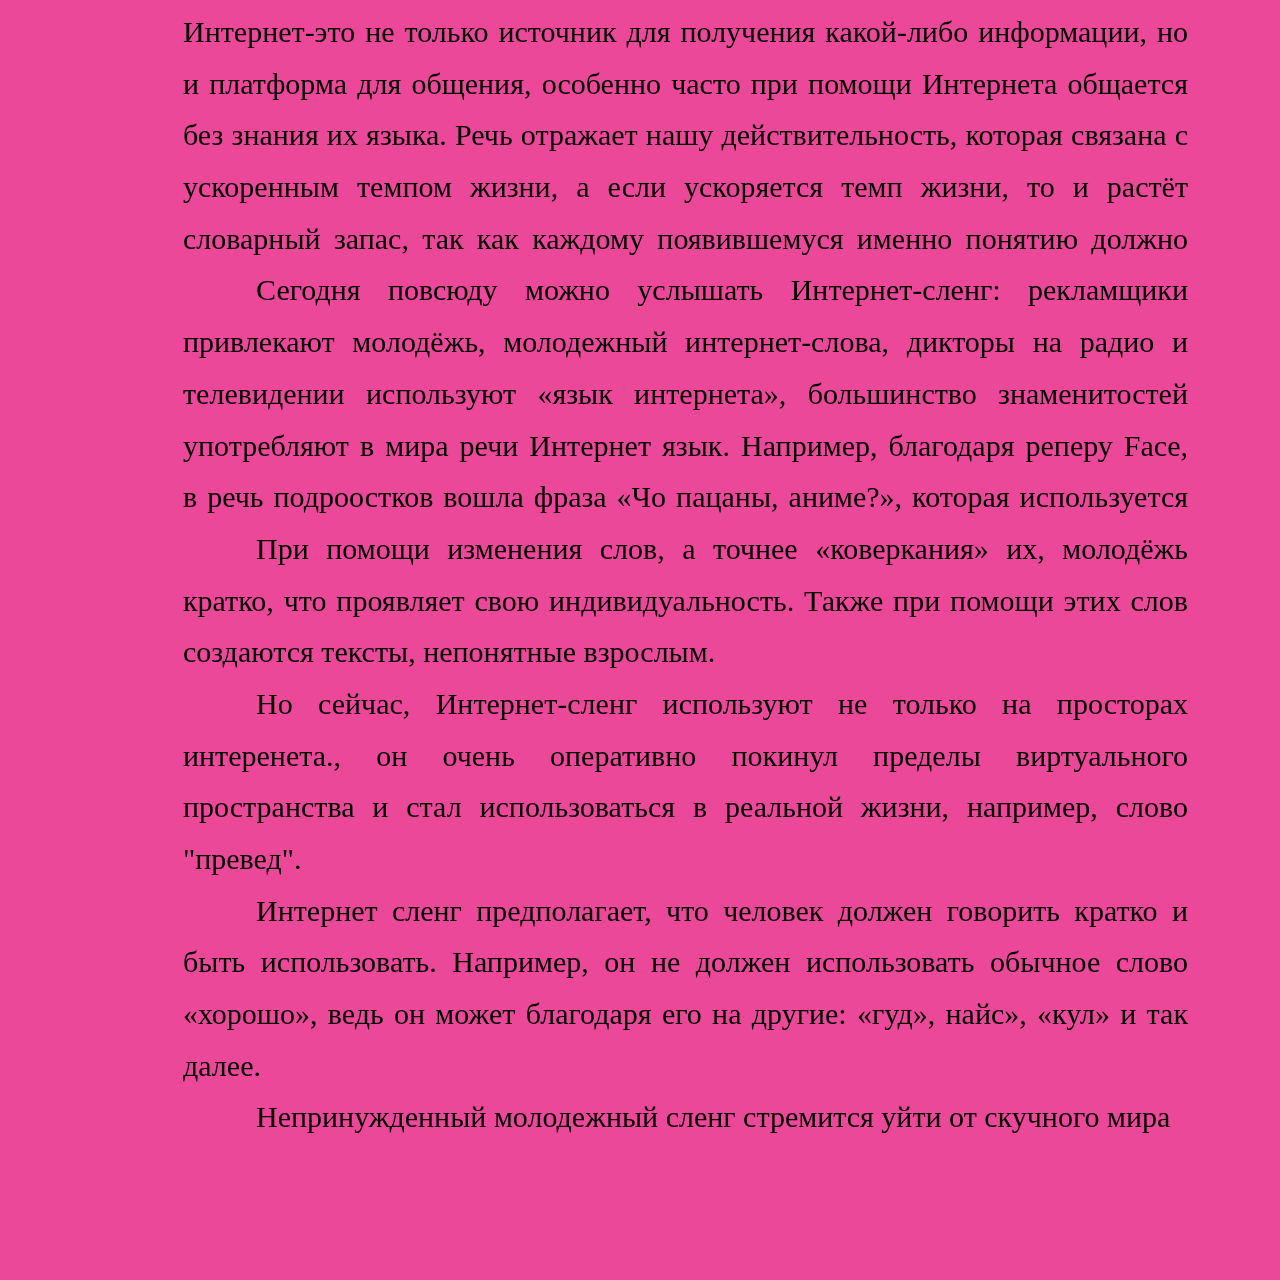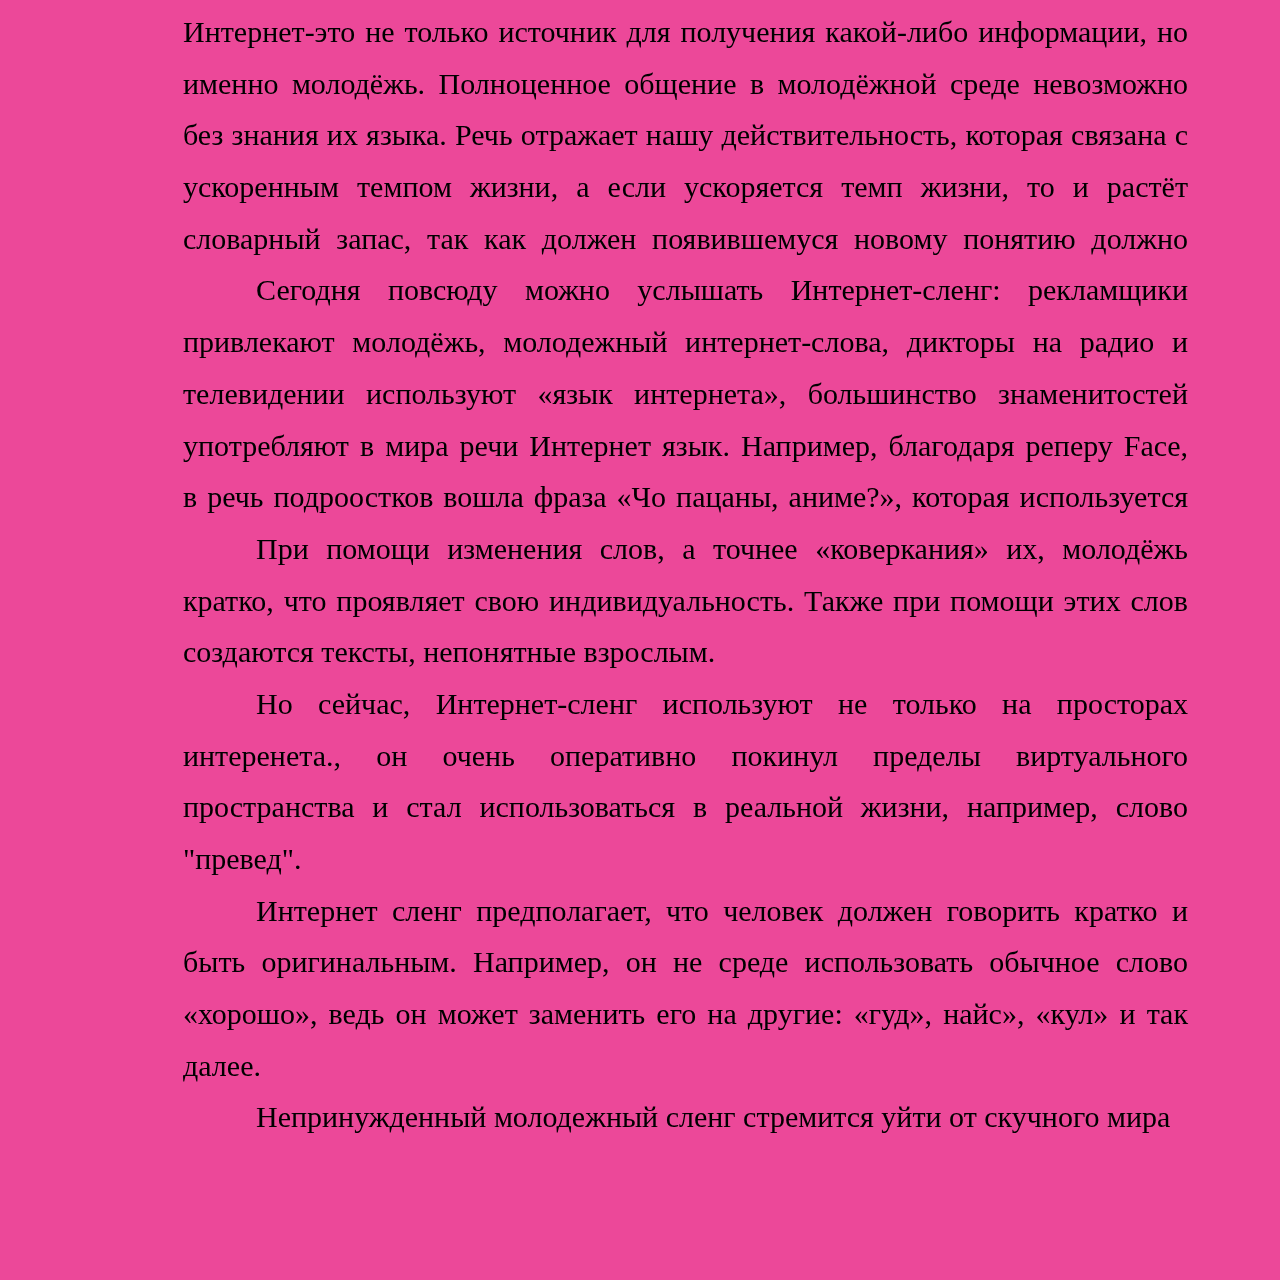--- a/index.html
+++ b/index.html
@@ -46,24 +46,24 @@
     text-indent: 73px;
   }
 </style>
 </head>
 <body>
 
 <div class="page">
   <div class="text-block">
       <div class="paragraph">
         <div class="line">Интернет-это не только источник для получения какой-либо информации, но</div>
-        <div class="line">именно молодёжь. Полноценное общение в молодёжной среде невозможно</div>
+        <div class="line">и платформа для общения, особенно часто при помощи Интернета общается</div>
         <div class="line">без знания их языка. Речь отражает нашу действительность, которая связана с</div>
         <div class="line">ускоренным темпом жизни, а если ускоряется темп жизни, то и растёт</div>
-        <div class="line">словарный запас, так как должен появившемуся новому понятию должно</div>
+        <div class="line">словарный запас, так как каждому появившемуся именно понятию должно</div>
       </div>
       <div class="paragraph">
         <div class="line indented">Сегодня повсюду можно услышать Интернет-сленг: рекламщики</div>
         <div class="line">привлекают молодёжь, молодежный интернет-слова, дикторы на радио и</div>
         <div class="line">телевидении используют «язык интернета», большинство знаменитостей</div>
         <div class="line">употребляют в мира речи Интернет язык. Например, благодаря реперу Face,</div>
         <div class="line">в речь подроостков вошла фраза «Чо пацаны, аниме?», которая используется</div>
       </div>
       <div class="paragraph">
         <div class="line indented">При помощи изменения слов, а точнее «коверкания» их, молодёжь</div>
@@ -71,21 +71,21 @@
         <div class="line para-end">создаются тексты, непонятные взрослым.</div>
       </div>
       <div class="paragraph">
         <div class="line indented">Но сейчас, Интернет-сленг используют не только на просторах</div>
         <div class="line">интеренета., он очень оперативно покинул пределы виртуального</div>
         <div class="line">пространства и стал использоваться в реальной жизни, например, слово</div>
         <div class="line para-end">"превед".</div>
       </div>
       <div class="paragraph">
         <div class="line indented">Интернет сленг предполагает, что человек должен говорить кратко и</div>
-        <div class="line">быть оригинальным. Например, он не среде использовать обычное слово</div>
-        <div class="line">«хорошо», ведь он может заменить его на другие: «гуд», найс», «кул» и так</div>
+        <div class="line">быть использовать. Например, он не должен использовать обычное слово</div>
+        <div class="line">«хорошо», ведь он может благодаря его на другие: «гуд», найс», «кул» и так</div>
         <div class="line para-end">далее.</div>
       </div>
       <div class="paragraph">
         <div class="line para-end indented">Непринужденный молодежный сленг стремится уйти от скучного мира</div>
       </div>
     </div>
 </div>
 
 </body></html>

